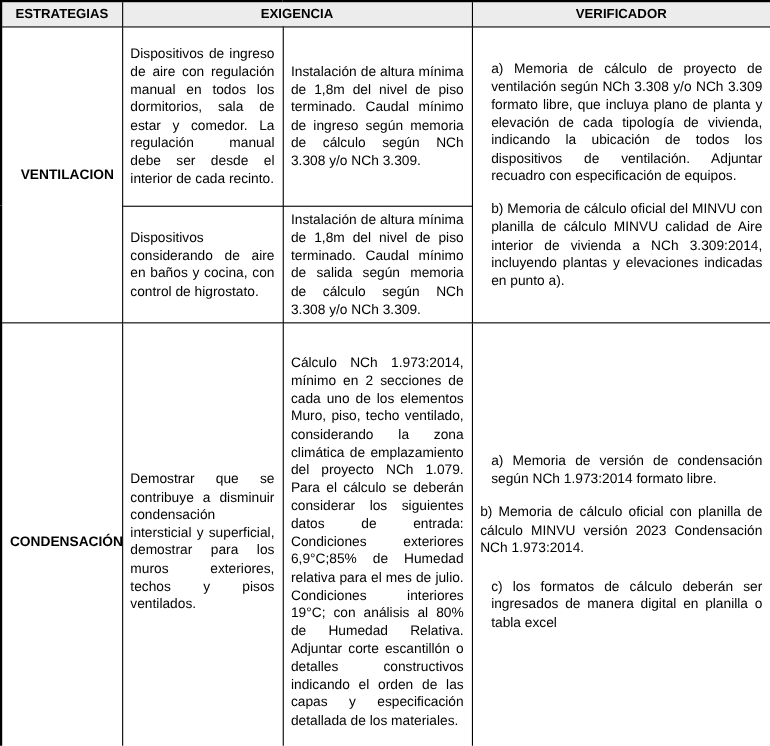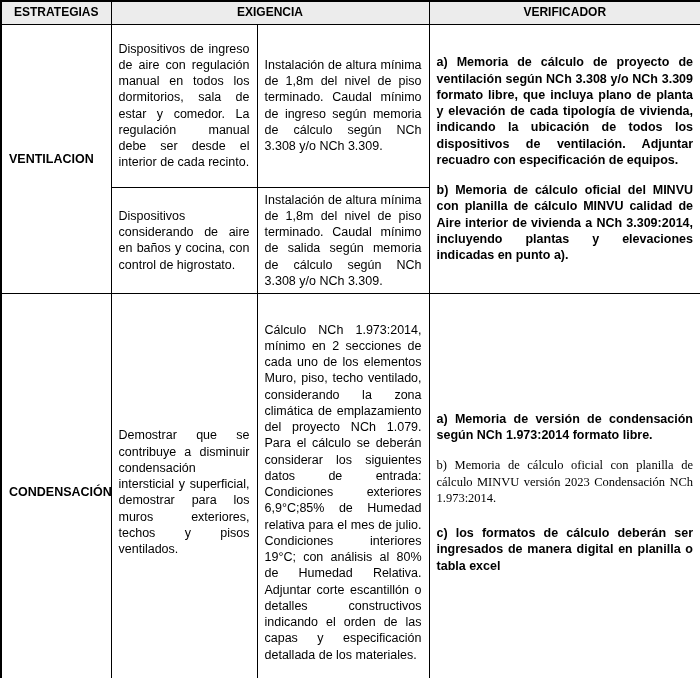--- a/index.html
+++ b/index.html
@@ -32,31 +32,31 @@
   }
   th.header-cell {
     background: #ececec;
     font-weight: bold;
     font-size: 12px;
     padding: 3px 4px;
     height: 22px;
   }
   td.strategy-cell {
     font-weight: bold;
-    text-align: left;
+    text-align: right;
     vertical-align: middle;
   }
   td.body-cell {
     text-align: justify;
     text-justify: inter-word;
   }
   td.top-align { vertical-align: middle; }
-  .para { margin: 0 0 14px 0; font-weight: bold; }
+  .para { margin: 0 0 14px 10px; }
   .para:last-child { margin-bottom: 0; }
-  .para-tight { margin: 0 0 19px 0; font-family: Liberation Serif, serif; }
+  .para-tight { margin: 0 0 19px 0; }
 </style>
 </head>
 <body>
 
 <div class="page">
   <table class="req-table">
     <colgroup>
       <col style="width:110px">
       <col style="width:146px">
       <col style="width:172px">

